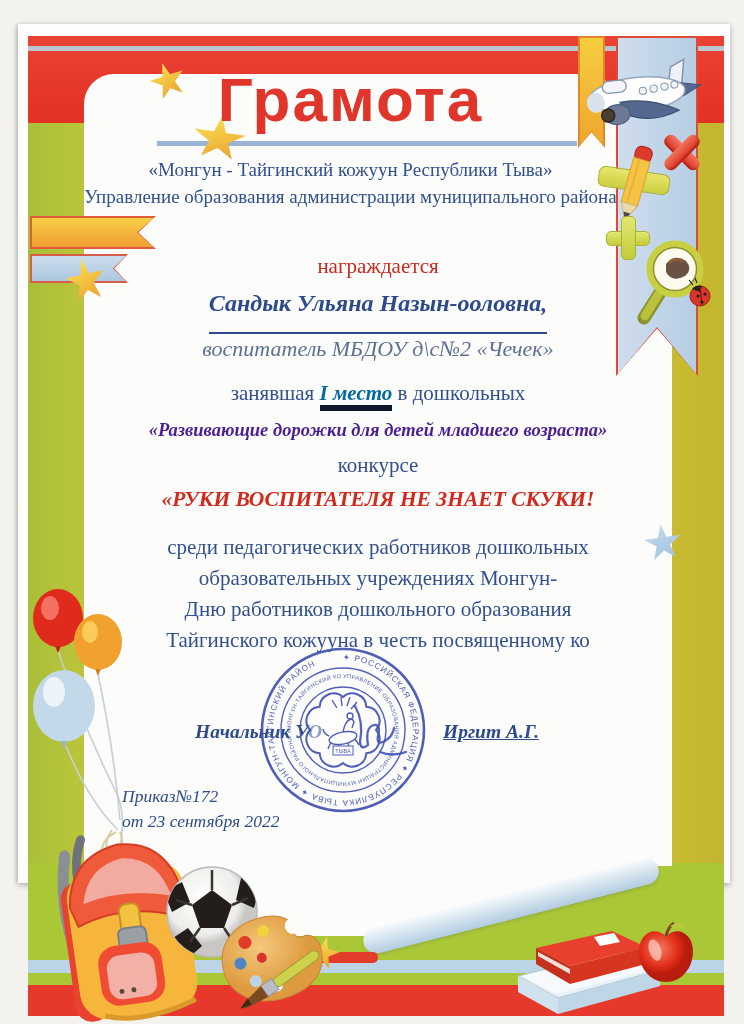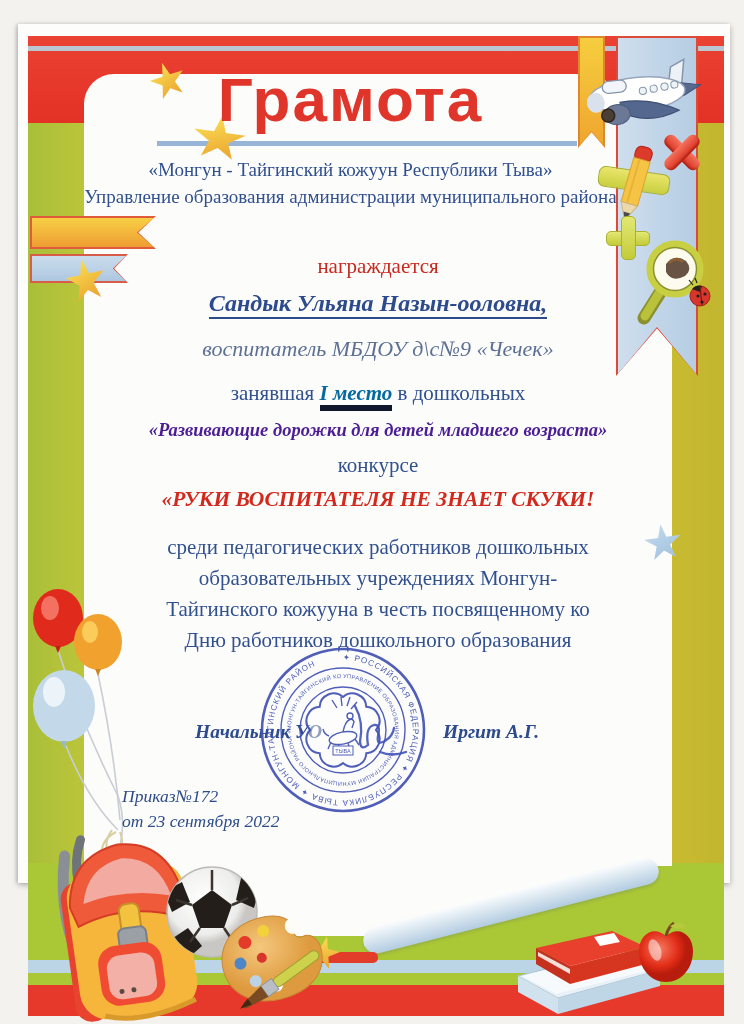--- a/index.html
+++ b/index.html
@@ -56,30 +56,30 @@
               background:linear-gradient(180deg,#eae56c,#c9cf3f);border:1px solid #a9b02f;transform:rotate(8deg);}
   
   .txt{z-index:12;color:#31508f;}
   .center533{left:66px;width:533px;text-align:center;}
   .center588{left:66px;width:588px;text-align:center;}
   .title{top:40px;font-family:"Liberation Sans","DejaVu Sans",sans-serif;font-weight:800;
          font-size:62px;letter-spacing:2px;color:#e0352a;z-index:12;}
   .issuer{top:132px;font-size:19px;line-height:27px;}
   .award-label{top:230px;font-size:21px;color:#c8281e;}
   .name{top:266px;font-size:24px;font-weight:bold;font-style:italic;color:#2c4a8c;}
-  .name span{border-bottom:2px solid #2c4a8c;padding-bottom:1px;}
+  .name span{border-bottom:2px solid #2c4a8c;padding-bottom:16px;}
   .role{top:312px;font-size:22px;font-style:italic;color:#5d7093;}
   .placement-line{top:357px;font-size:21px;}
   .placement-line .place{font-weight:bold;font-style:italic;color:#0369a1;border-bottom:6px solid #0f172a;}
   .nomination{top:396px;font-size:18.5px;font-weight:bold;font-style:italic;color:#4c1d95;}
   .contest-label{top:429px;font-size:21px;}
   .contest-title{top:463px;font-size:21.5px;font-weight:bold;font-style:italic;color:#d3281c;}
   .audience{top:508px;font-size:21px;line-height:31px;}
   .sig-pos{left:177px;top:697px;font-size:19.5px;font-weight:bold;font-style:italic;color:#2c4a8c;z-index:12;}
-  .sig-name{left:425px;top:697px;font-size:19.5px;font-weight:bold;font-style:italic;color:#2c4a8c;z-index:12;}
+  .sig-name{left:425px;top:697px;font-size:19.5px;font-weight:bold;font-style:italic;color:#2c4a8c;z-index:12;text-decoration:underline;}
   .order{left:104px;top:760px;font-size:17.5px;font-style:italic;color:#2d4c88;line-height:25px;z-index:12;}
   .stamp{left:237px;top:618px;width:176px;height:176px;z-index:13;opacity:.93;}
   svg{display:block;}
 </style>
 </head>
 <body>
 
 <div class="scan">
  <div class="page">
 
@@ -289,32 +289,32 @@
     <path d="M40 8 q10 -6 16 0 q-8 5 -16 0 z" fill="#b9c93e"></path>
   </svg>
 
   <div class="abs txt title center533">Грамота</div>
   <div class="abs txt issuer center533">
     <div>«Монгун - Тайгинский кожуун Республики Тыва»</div>
     <div>Управление образования администрации муниципального района</div>
   </div>
   <div class="abs txt award-label center588">награждается</div>
   <div class="abs txt name center588"><span>Сандык Ульяна Назын-ооловна,</span></div>
-  <div class="abs txt role center588">воспитатель МБДОУ д\с№9 «Чечек»</div>
+  <div class="abs txt role center588">воспитатель МБДОУ д\с№2 «Чечек»</div>
   <div class="abs txt placement-line center588">
     <span>занявшая </span><span class="place">I место</span><span> в дошкольных</span>
   </div>
   <div class="abs txt nomination center588">«Развивающие дорожки для детей младшего возраста»</div>
   <div class="abs txt contest-label center588">конкурсе</div>
   <div class="abs txt contest-title center588">«РУКИ ВОСПИТАТЕЛЯ НЕ ЗНАЕТ СКУКИ!</div>
   <div class="abs txt audience center588">
     <div>среди педагогических работников дошкольных</div>
     <div>образовательных учреждениях Монгун-</div>
+    <div>Дню работников дошкольного образования</div>
     <div>Тайгинского кожууна в честь посвященному ко</div>
-    <div>Дню работников дошкольного образования</div>
   </div>
   <div class="abs sig-pos">Начальник УО</div>
   <div class="abs sig-name">Иргит А.Г.</div>
   <div class="abs order">
     <div>Приказ№172</div>
     <div>от 23 сентября 2022</div>
   </div>
 
   <svg class="abs stamp" viewBox="0 0 176 176">
     <defs>

